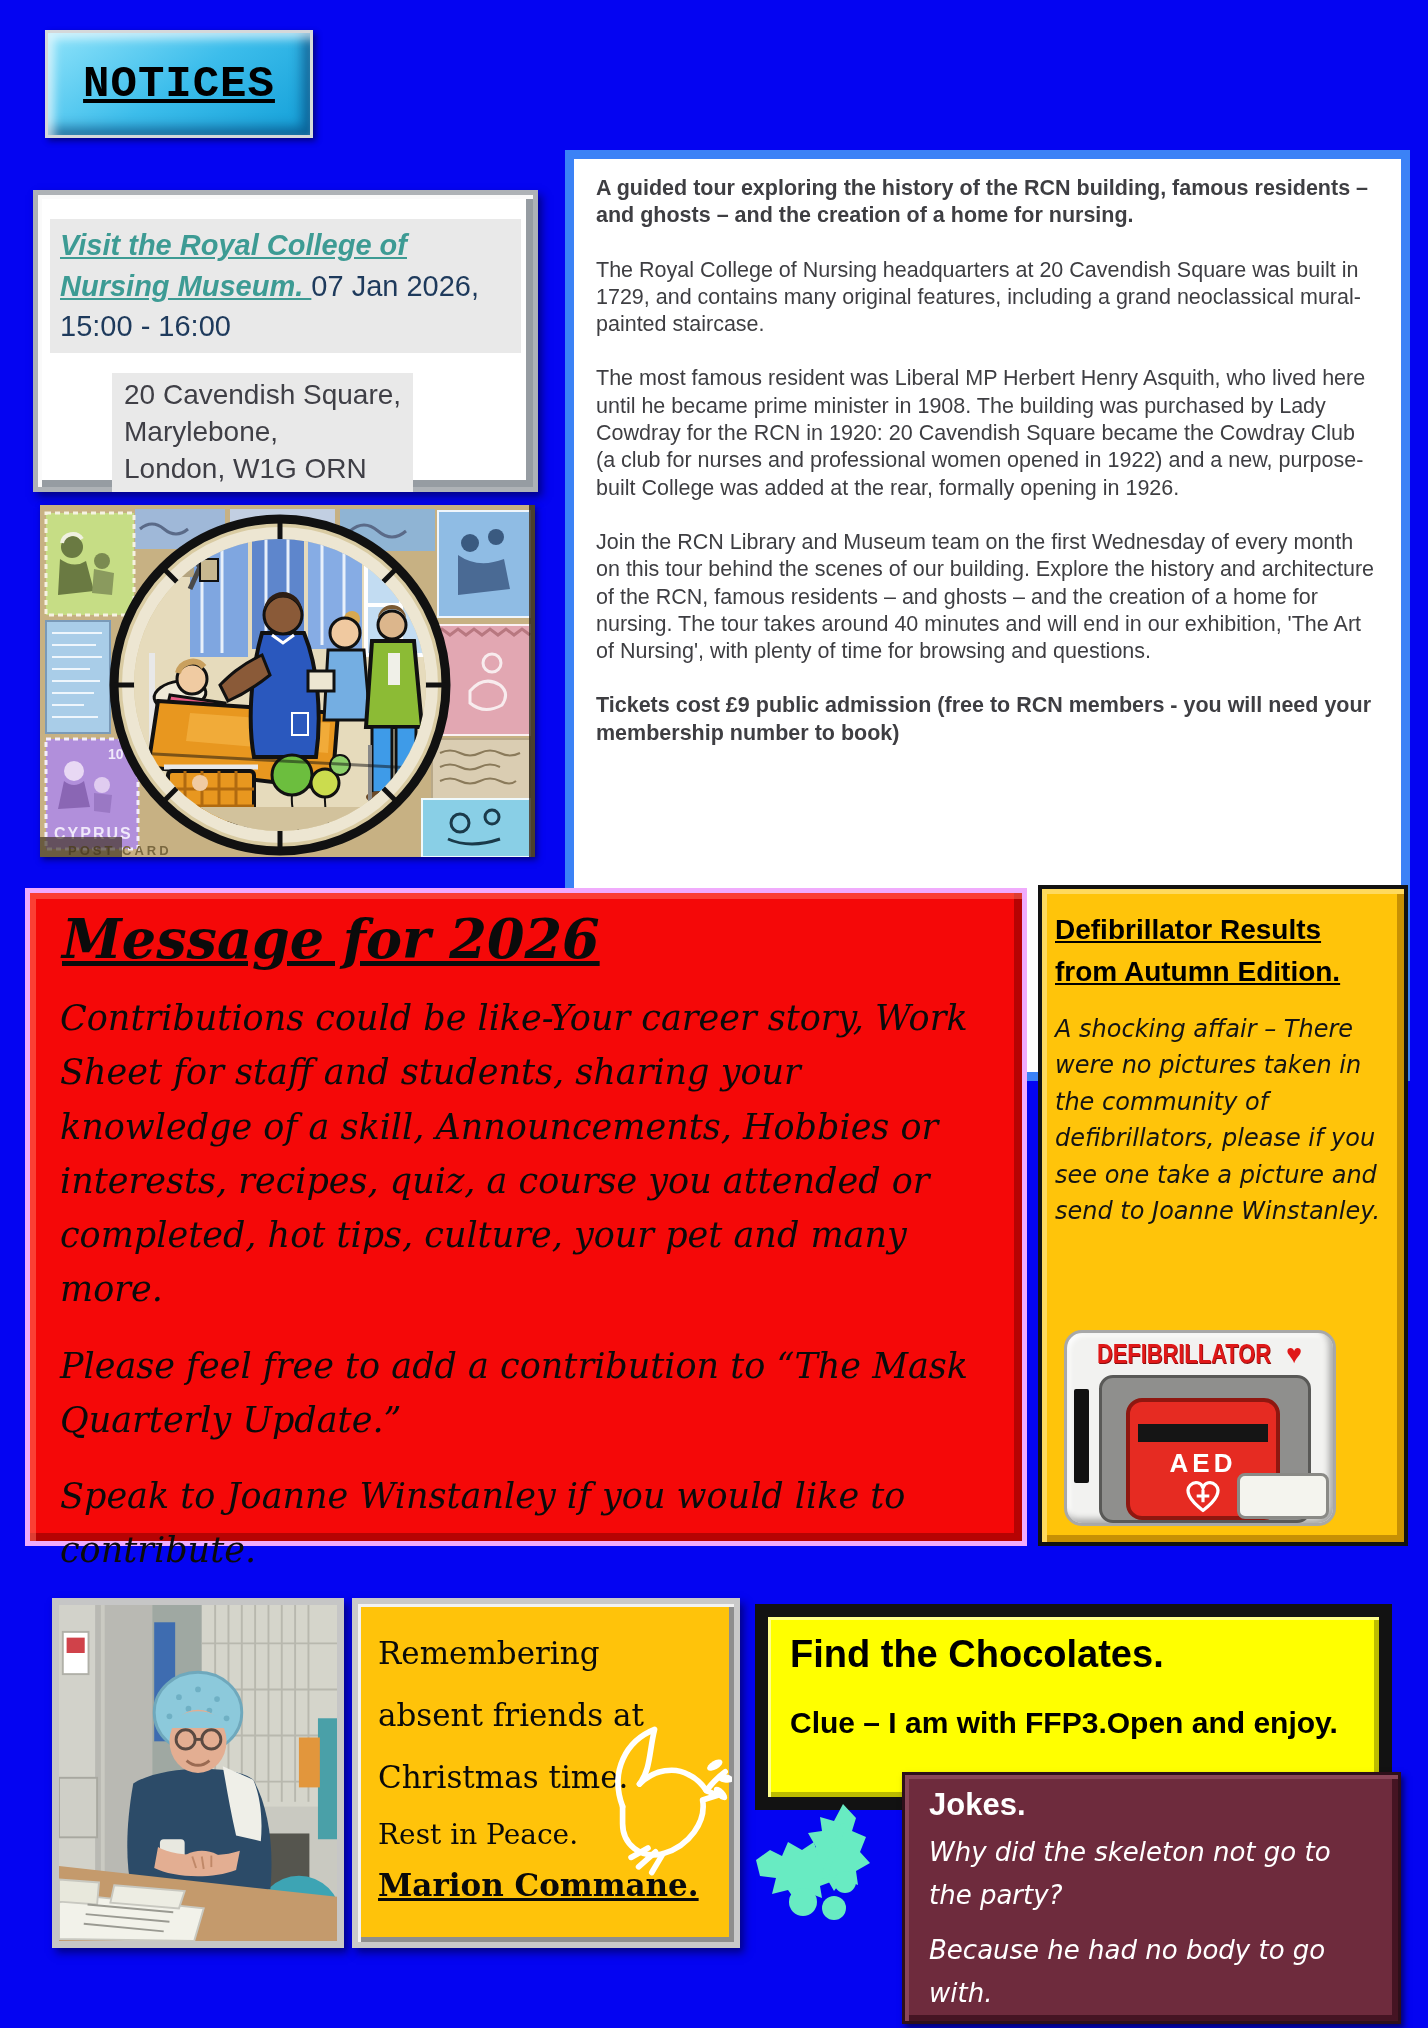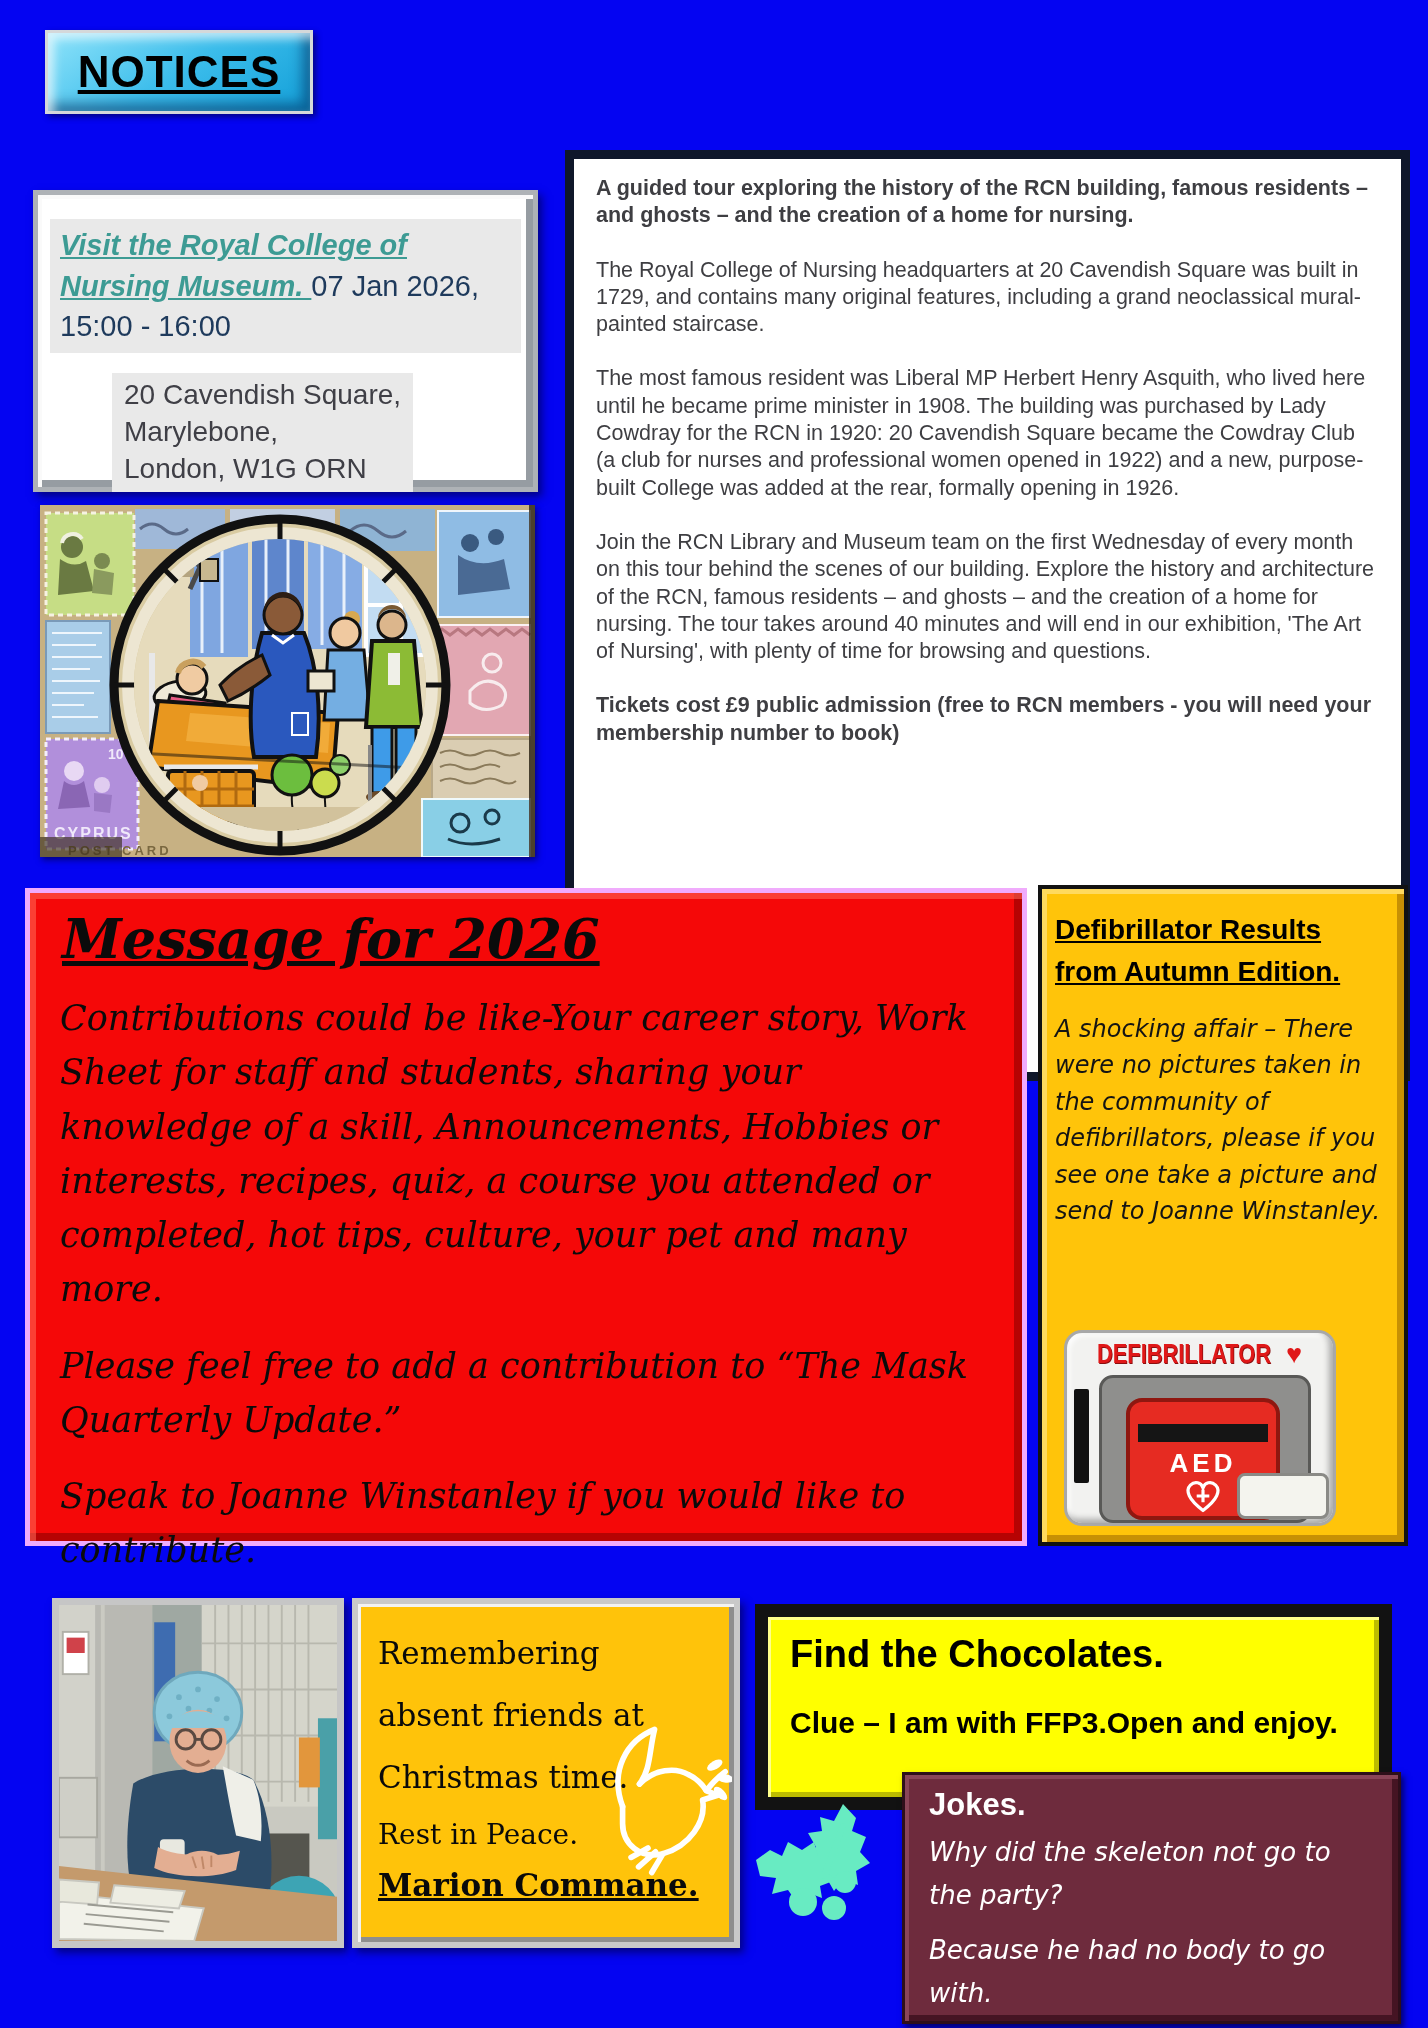--- a/index.html
+++ b/index.html
@@ -4,27 +4,27 @@
 <style>
   * { margin:0; padding:0; box-sizing:border-box; }
   html,body { background:#0a0a2a; }
   .page {
     position:relative; width:1428px; height:2028px; overflow:hidden;
     background:#0404f2;
     font-family:"Liberation Sans", sans-serif;
   }
   
   .notices-btn {
-    position:absolute; left:45px; top:30px; width:268px; height:84px;
+    position:absolute; left:45px; top:30px; width:268px; height:108px;
     background:linear-gradient(145deg,#8fe3fa 0%, #3cbdeb 50%, #139fd8 100%);
     border:3px solid #d4d8da;
     box-shadow: inset 6px 6px 10px rgba(255,255,255,.65),
                 inset -8px -8px 12px rgba(0,40,90,.5),
                 3px 3px 6px rgba(0,0,0,.45);
-    display:flex; align-items:center; justify-content:center;
+    display:flex; align-items:center; justify-content:center;font-family:Liberation Mono, monospace;
   }
   .notices-btn span { font-size:44px; font-weight:bold; color:#000; text-decoration:underline; letter-spacing:1px; }
 
   
   .museum-card {
     position:absolute; left:33px; top:190px; width:505px; height:302px;
     background:#ffffff; border:5px solid #aeb2b6;
     box-shadow: inset 4px 4px 0 #fafafa, inset -7px -7px 0 #969ca2, 4px 5px 8px rgba(0,0,30,.5);
     padding:24px 12px;
   }
@@ -38,21 +38,21 @@
 
   
   .stained-glass { position:absolute; left:40px; top:505px; width:495px; height:352px;
     box-shadow:2px 3px 6px rgba(0,0,20,.5); }
   .stained-glass svg { display:block; width:100%; height:100%; }
   .sg-text { font-family:"Liberation Sans", sans-serif; font-weight:bold; }
 
   
   .tour-box {
     position:absolute; left:565px; top:150px; width:845px; height:931px;
-    background:#ffffff; border:9px solid #0f172a;
+    background:#ffffff; border:9px solid #3b82f6;
     padding:16px 22px; color:#3e3e42; font-size:21.5px; line-height:1.27;
   }
   .tour-box p { margin-bottom:27px; }
   .bold-para { font-weight:bold; }
 
   
   .message-box {
     position:absolute; left:25px; top:888px; width:1002px; height:658px;
     background:#f50808; border:5px solid #f0abfc;
     box-shadow: inset 6px 6px 0 rgba(255,110,90,.55), inset -8px -8px 0 rgba(130,0,0,.55);

